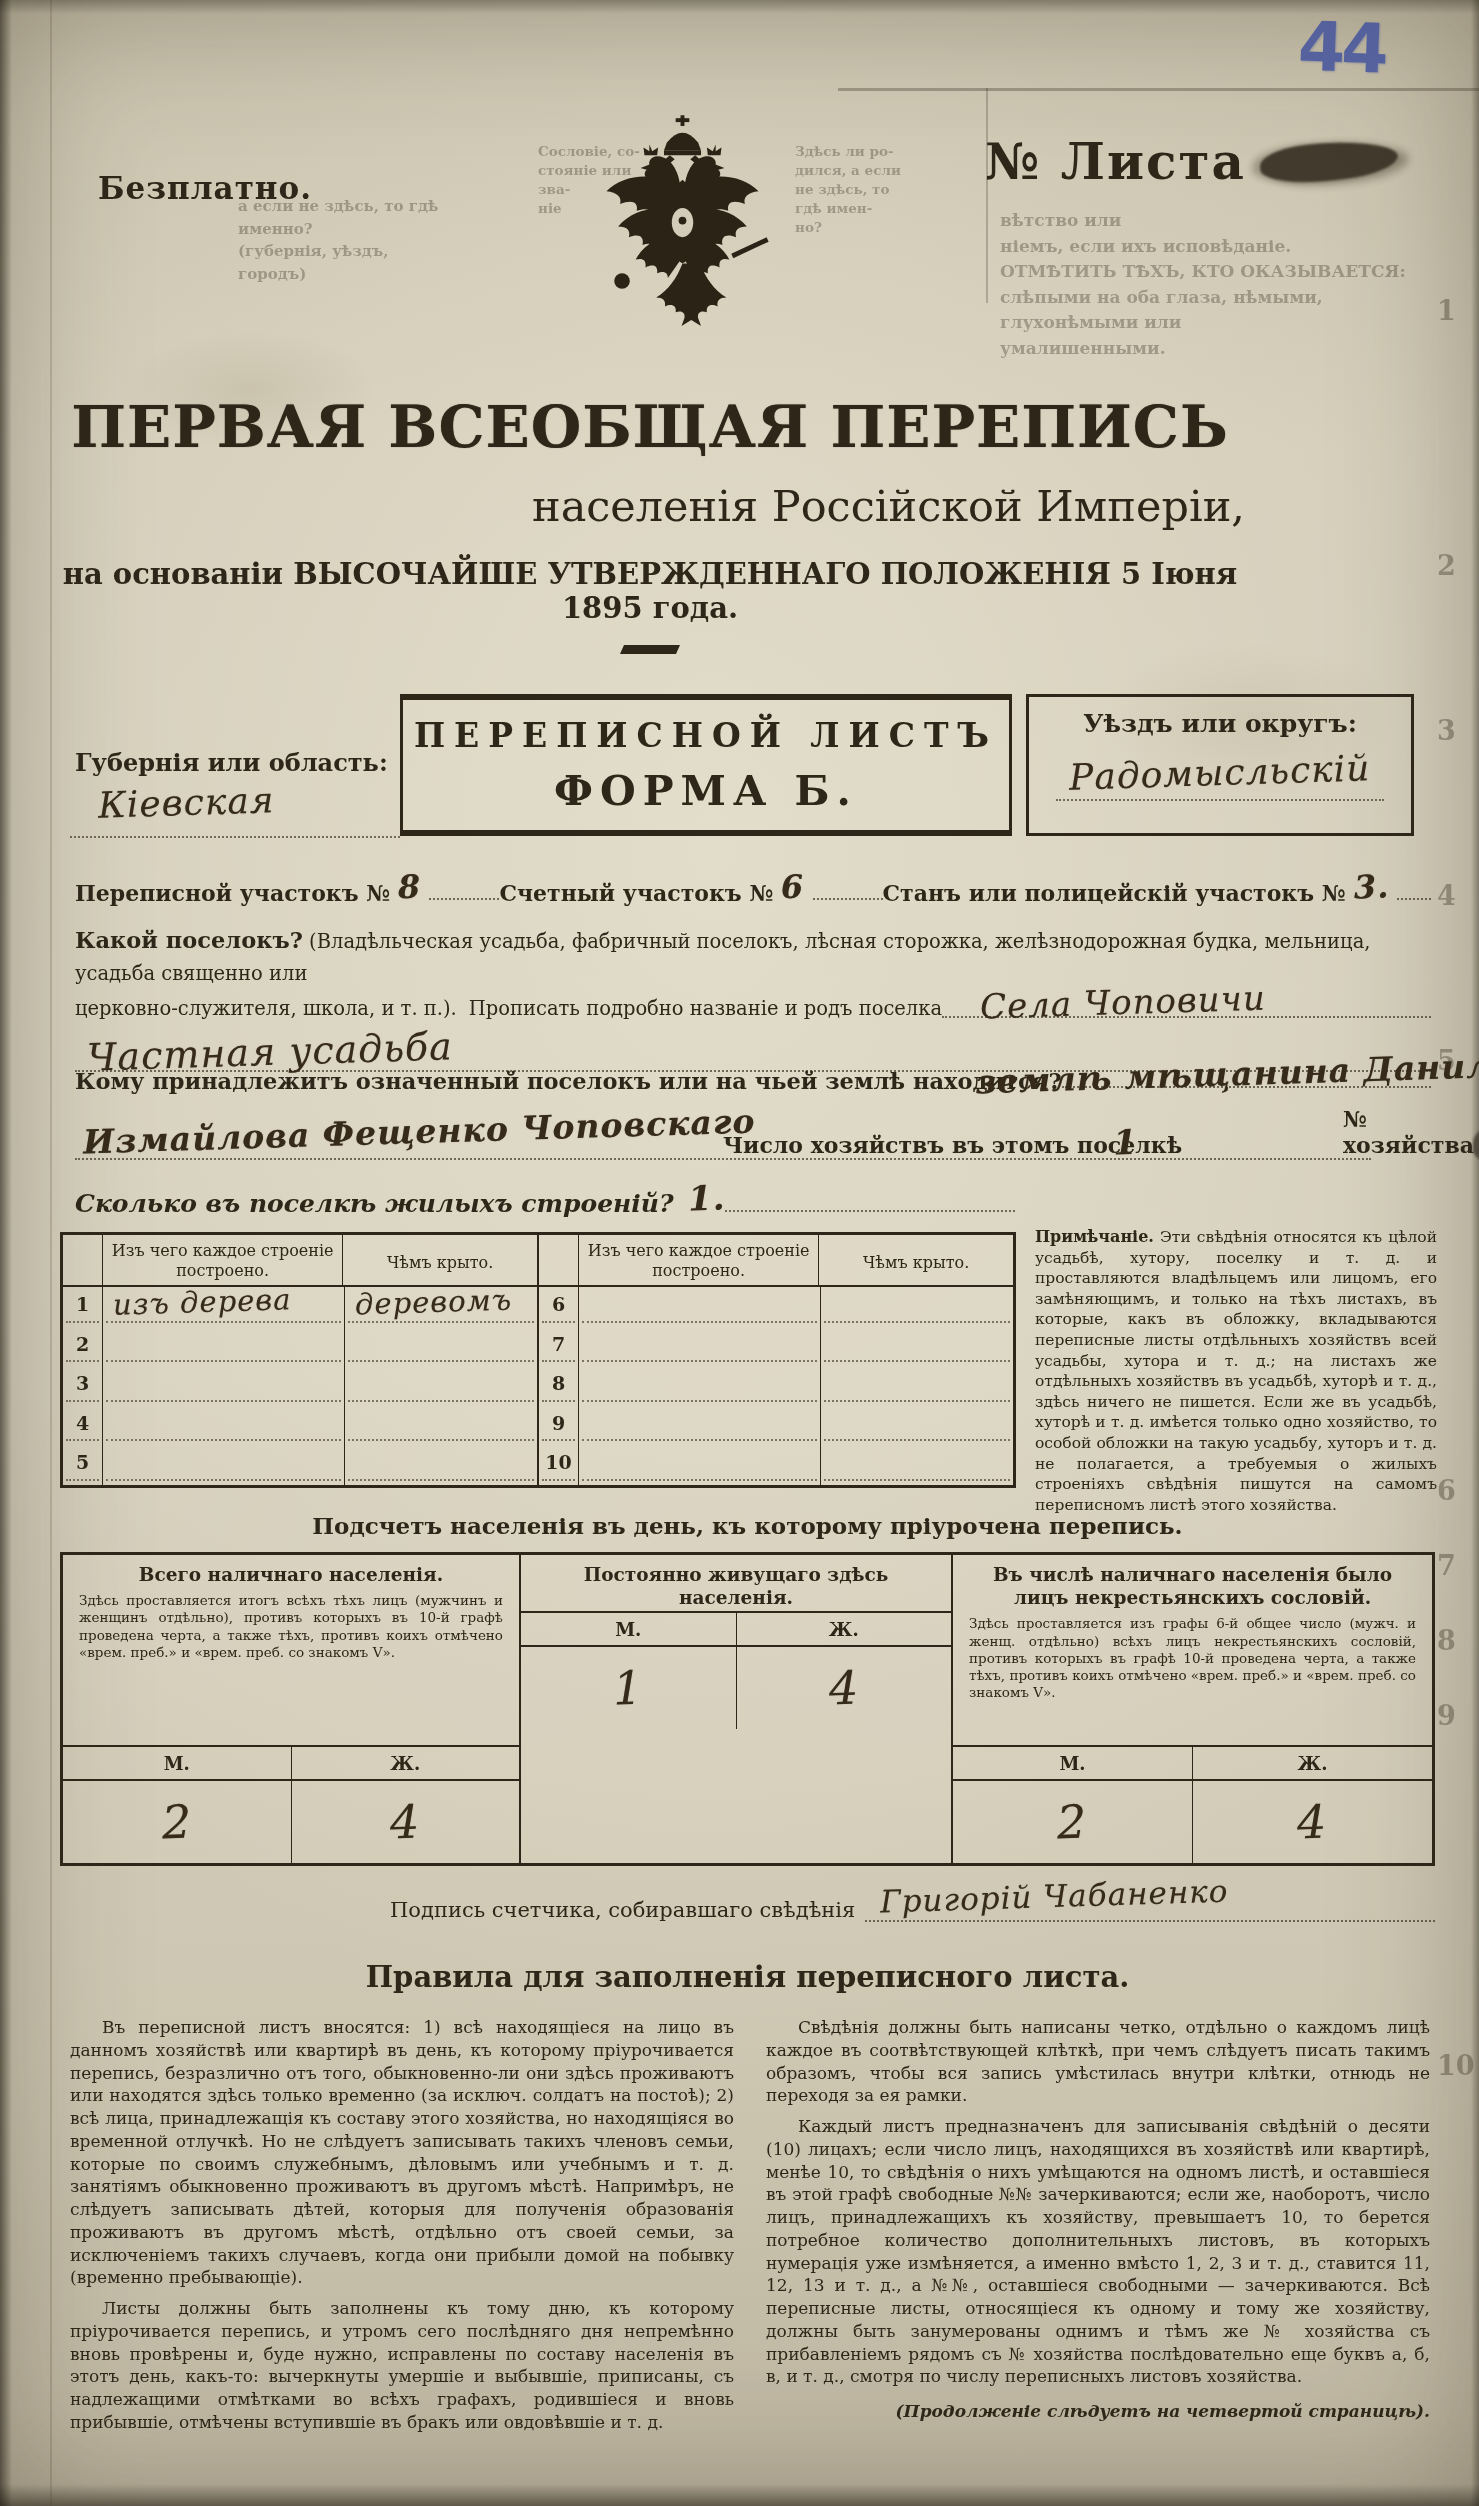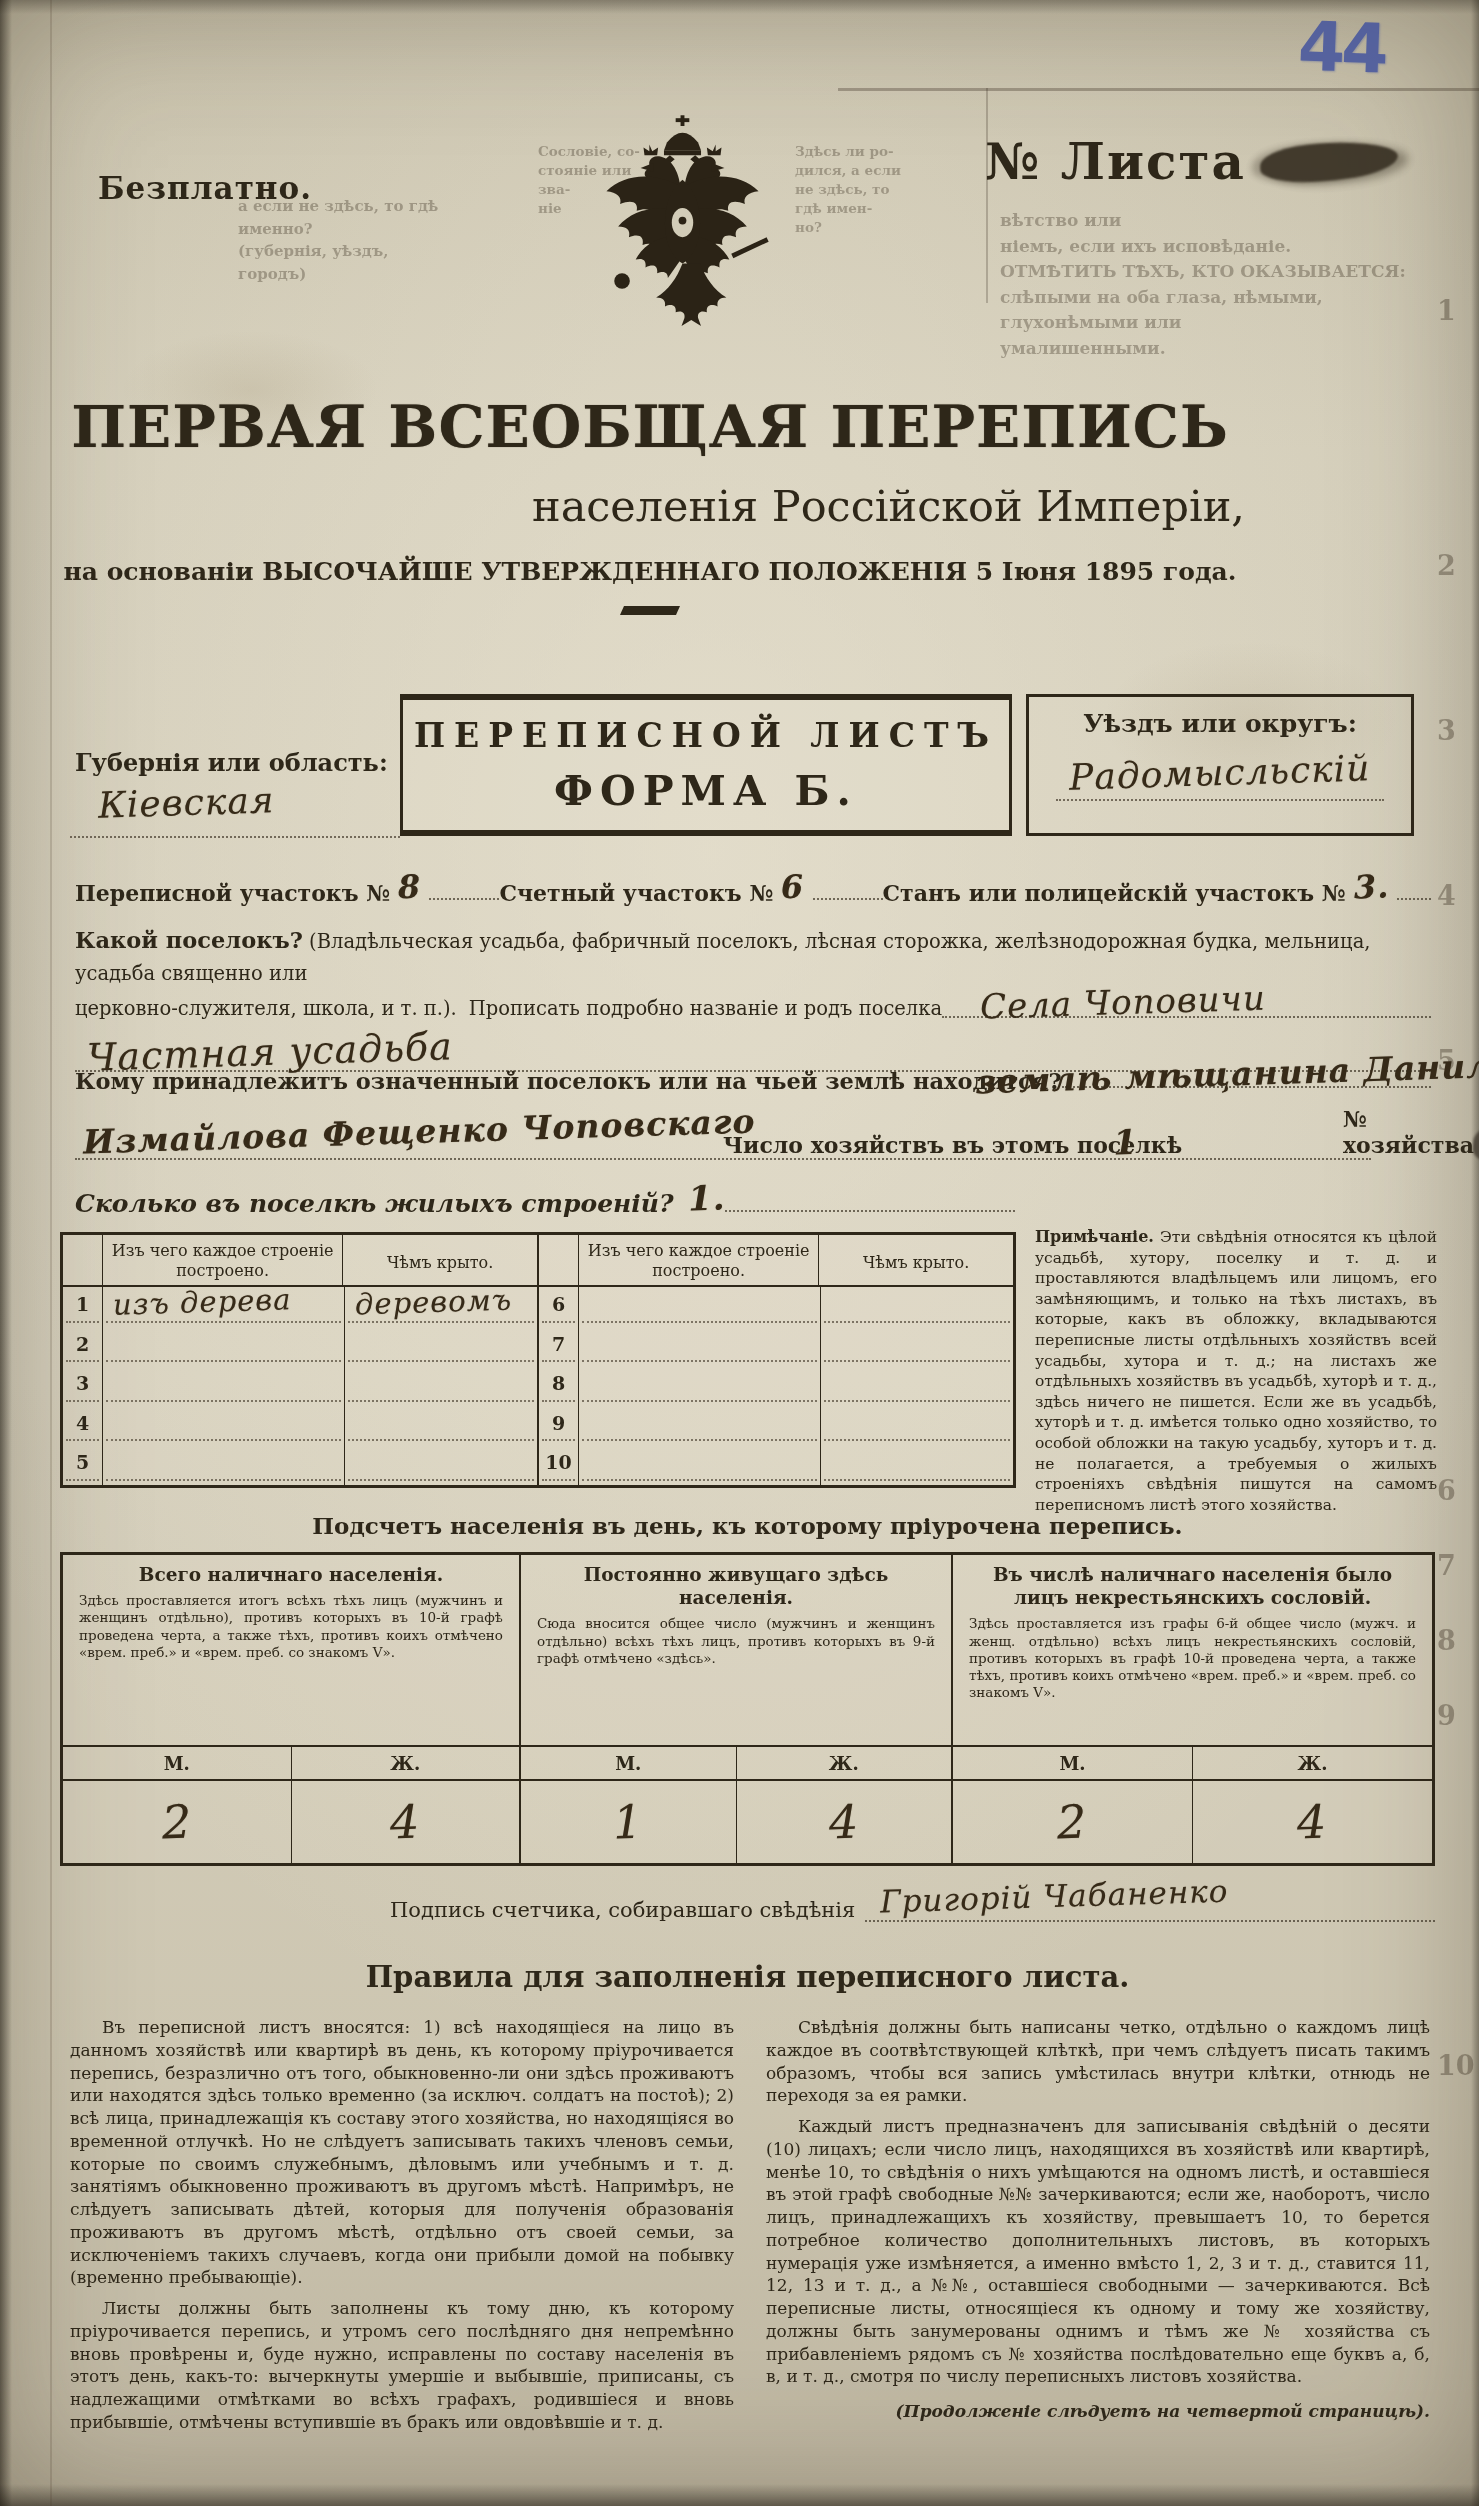--- a/index.html
+++ b/index.html
@@ -45,21 +45,21 @@
   .sheet-no { position:absolute; left:985px; top:132px; display:flex; align-items:center;
               font-size:50px; font-weight:bold; letter-spacing:2px; }
   .smudge { display:inline-block; background:#241c10; opacity:.82; filter:blur(1px);
             border-radius:46% 54% 60% 40% / 55% 45% 60% 40%; }
   .sheet-smudge { width:138px; height:38px; margin-left:14px; transform:rotate(-3deg);
                   box-shadow:10px 3px 8px rgba(36,28,16,.45), -8px 0 6px rgba(36,28,16,.35); }
 
   .title-wrap { position:absolute; left:55px; top:393px; width:1190px; text-align:center; }
   .title1 { font-size:58px; font-weight:bold; letter-spacing:1px; text-shadow:0 0 1px rgba(40,32,18,.6); }
   .title2 { margin-top:20px; font-size:43px;text-align:right; }
-  .title3 { margin-top:26px; font-size:25px; font-weight:bold; }
+  .title3 { margin-top:26px; font-size:29px; font-weight:bold; }
   .title-divider { margin:20px auto 0; width:56px; height:9px; background:#2e2719; transform:skewX(-24deg); }
 
   
   .form-head { position:absolute; left:70px; top:690px; width:1345px; height:152px; }
   .gub-label { position:absolute; left:5px; top:58px; font-size:24px; font-weight:bold; }
   .gub-value { position:absolute; left:28px; top:92px; font-size:36px; }
   .gub-line  { position:absolute; left:0; top:146px; width:330px; border-bottom:2px dotted rgba(58,48,34,.65); }
   .form-box { position:absolute; left:330px; top:4px; width:612px; height:142px; text-align:center;
               border:3px solid #2e2719; border-top-width:6px; border-bottom-width:6px; padding-top:16px;
               background:rgba(235,229,211,.18); }
@@ -410,21 +410,20 @@
         <div class="cell m">
             <span class="hw tilt">2</span>
           </div>
         <div class="cell">
             <span class="hw tilt">4</span>
           </div>
       </div>
     </div>
     <div class="pcol c2">
       <div class="pcol-title">Постоянно живущаго здѣсь населенія.</div>
-      <div class="pcol-desc">Сюда вносится общее число (мужчинъ и женщинъ отдѣльно) всѣхъ тѣхъ лицъ, противъ которыхъ въ 9-й графѣ отмѣчено «здѣсь».</div>
       <div class="mf-head">
         <div class="cell m">М.</div>
         <div class="cell">Ж.</div>
       </div>
       <div class="mf-vals">
         <div class="cell m">
             <span class="hw tilt">1</span>
           </div>
         <div class="cell">
             <span class="hw tilt">4</span>

